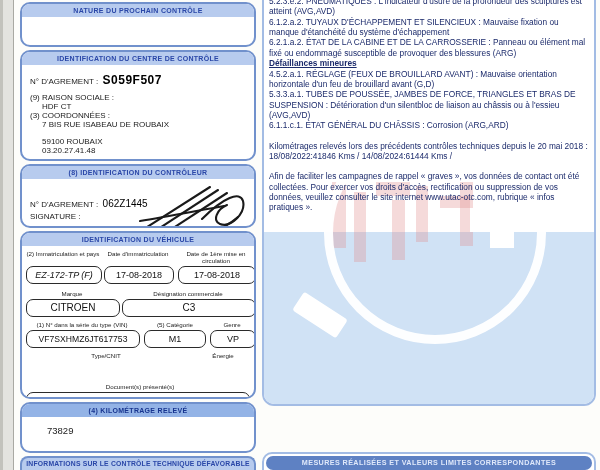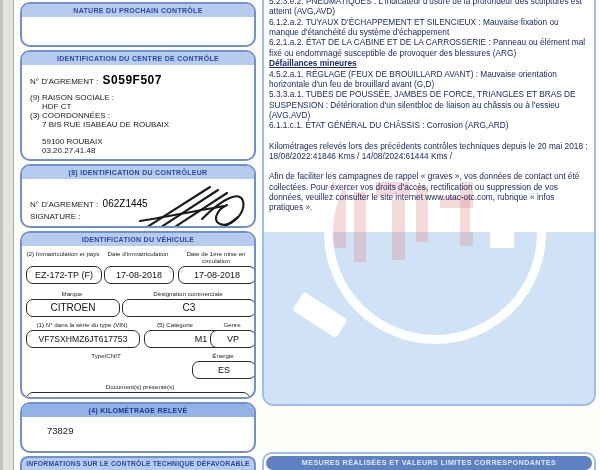--- a/index.html
+++ b/index.html
@@ -90,40 +90,39 @@
       </div>
     </div>
   </div>
 
   <div class="sec" style="top:231px;height:168px;">
     <div class="sec-h">IDENTIFICATION DU VÉHICULE</div>
     <div style="position:relative;height:153px;">
       <div class="vlabel" style="left:4px;top:4px;width:74px;">(2) Immatriculation et pays</div>
       <div class="vlabel" style="left:82px;top:4px;width:68px;">Date d'immatriculation</div>
       <div class="vlabel" style="left:156px;top:4px;width:76px;">Date de 1ère mise en circulation</div>
-      <div class="vbox" style="left:4px;top:20px;width:74px;">EZ-172-TP (F)</div>
+      <div class="vbox" style="left:4px;top:20px;width:74px;font-style:italic;">EZ-172-TP (F)</div>
       <div class="vbox" style="left:82px;top:20px;width:68px;">17-08-2018</div>
       <div class="vbox" style="left:156px;top:20px;width:76px;">17-08-2018</div>
 
       <div class="vlabel" style="left:4px;top:44px;width:92px;">Marque</div>
       <div class="vlabel" style="left:100px;top:44px;width:132px;">Désignation commerciale</div>
       <div class="vbox" style="left:4px;top:53px;width:92px;font-size:10px;">CITROEN</div>
       <div class="vbox" style="left:100px;top:53px;width:132px;font-size:10px;">C3</div>
 
       <div class="vlabel" style="left:4px;top:75px;width:112px;">(1) N° dans la série du type (VIN)</div>
       <div class="vlabel" style="left:120px;top:75px;width:66px;">(5) Catégorie internationale</div>
       <div class="vlabel" style="left:188px;top:75px;width:44px;">Genre</div>
       <div class="vbox" style="left:4px;top:84px;width:112px;font-size:8.6px;">VF7SXHMZ6JT617753</div>
-      <div class="vbox" style="left:122px;top:84px;width:60px;padding-left:26px;">M1</div>
+      <div class="vbox" style="left:122px;top:84px;width:60px;">M1</div>
       <div class="vbox" style="left:188px;top:84px;width:44px;">VP</div>
 
       <div class="vlabel" style="left:4px;top:106px;width:160px;">Type/CNIT</div>
       <div class="vlabel" style="left:170px;top:106px;width:62px;">Énergie</div>
       <div class="vbox" style="left:4px;top:115px;width:160px;margin-top:44px;">M10CTRVP0435954</div>
-      <div class="vbox" style="left:170px;top:115px;width:62px;">ES</div>
 
       <div class="vlabel" style="left:4px;top:137px;width:228px;">Document(s) présenté(s)</div>
       <div style="position:absolute;left:4px;top:146px;width:224px;height:30px;border:1.5px solid #2b2b2b;border-radius:7px;background:#fff;font-size:7.3px;color:#111;text-align:center;padding:4px 3px 0 3px;box-sizing:border-box;line-height:1.25;">Photocopie du certificat d'immatriculation visée par un commissaire-priseur ou un huissier de justice</div>
     </div>
   </div>
 
   <div class="sec" style="top:402px;height:51px;">
     <div class="sec-h darker">(4) KILOMÉTRAGE RELEVÉ</div>
     <div style="position:absolute;left:25px;top:21px;width:80px;text-align:left;font-size:9.5px;color:#222;">73829</div>
   </div>

